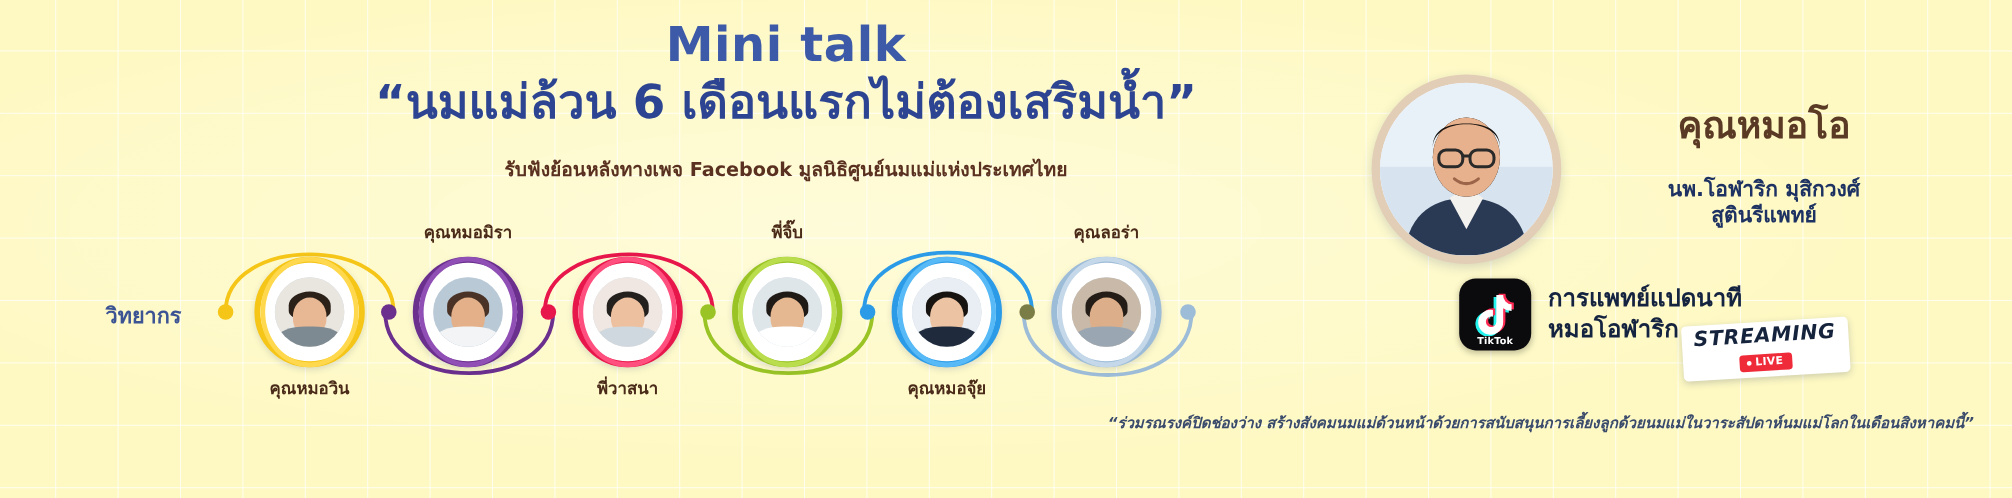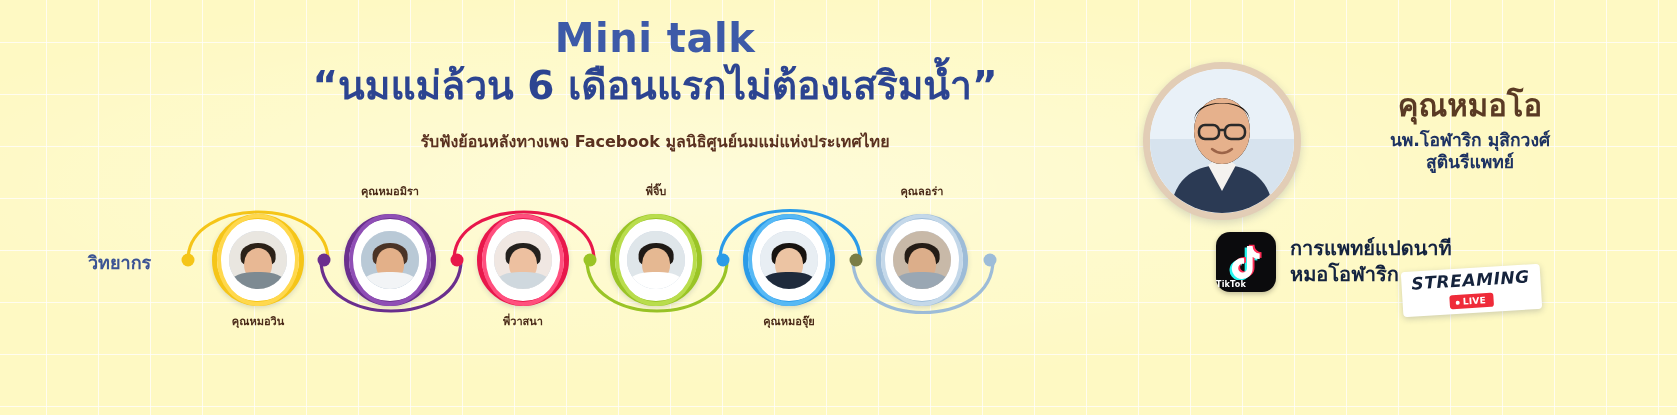--- a/index.html
+++ b/index.html
@@ -93,21 +93,21 @@
   }
   .face .body {
     position: absolute; left: 50%; bottom: -6%;
     width: 92%; height: 36%;
     transform: translateX(-50%);
     border-radius: 44% 44% 0 0;
   }
 
   .spk-label {
     position: absolute;
-    font-size: 11px; font-weight: bold;
+    font-size: 14px; font-weight: bold;
     color: #4a2a18;
     white-space: nowrap;
     transform: translateX(-50%);
   }
   #role-label {
     position: absolute;
     font-size: 18px; font-weight: bold;
     color: #3c5494;
     left: 88px; top: 248px;
   }
@@ -120,34 +120,34 @@
     background: #eef4fb;
     overflow: hidden;
     box-shadow: 0 3px 9px rgba(40,60,110,.18);
   }
   #host-text {
     position: absolute; left: 1300px; top: 86px;
     width: 340px; text-align: center;
   }
   #host-role { font-size: 18px; color: #4d3526; font-weight: bold; }
   #host-name { font-size: 31px; font-weight: bold; color: #5a3a24; margin-top: 2px; line-height: 1.15; }
-  #host-fullname { font-size: 17.5px; font-weight: bold; color: #1d3262; margin-top: 6px; line-height: 1.25; }
+  #host-fullname { font-size: 17.5px; font-weight: bold; color: #1d3262; margin-top: 24px; line-height: 1.25; }
   #host-spec { font-size: 17.5px; font-weight: bold; color: #1d3262; line-height: 1.25; }
 
   
   #channel { position: absolute; left: 1216px; top: 232px; display: flex; align-items: center; gap: 14px; }
   #tiktok-icon {
     width: 60px; height: 60px; border-radius: 14px;
     background: #0b0b0d; position: relative;
     display: flex; align-items: center; justify-content: center;
     box-shadow: 0 2px 5px rgba(0,0,0,.25);
   }
   #tiktok-icon .tt-label {
     position: absolute; bottom: 3px; left: 0; right: 0;
-    color: #fff; font-size: 8px; font-weight: bold;
+    text-align: center; color: #fff; font-size: 8px; font-weight: bold;
     letter-spacing: .2px;
   }
   #channel-text { line-height: 1.28; }
   #channel-text div { font-size: 20px; font-weight: bold; color: #14233f; white-space: nowrap; }
 
   #streaming-badge {
     position: absolute; left: 1402px; top: 268px;
     background: #fff;
     border-radius: 4px;
     padding: 4px 10px 5px 10px;
@@ -334,13 +334,14 @@
       <div>การแพทย์แปดนาที</div>
       <div>หมอโอฬาริก</div>
     </div>
   </div>
 
   <div id="streaming-badge">
     <div class="st-word">STREAMING</div>
     <div id="live-pill"><span class="dot"></span><span>LIVE</span></div>
   </div>
 
+  <div id="footer-note">“ร่วมรณรงค์ปิดช่องว่าง สร้างสังคมนมแม่ด้วนหน้าด้วยการสนับสนุนการเลี้ยงลูกด้วยนมแม่ในวาระสัปดาห์นมแม่โลกในเดือนสิงหาคมนี้”</div>
 </div>
 
 </body></html>

